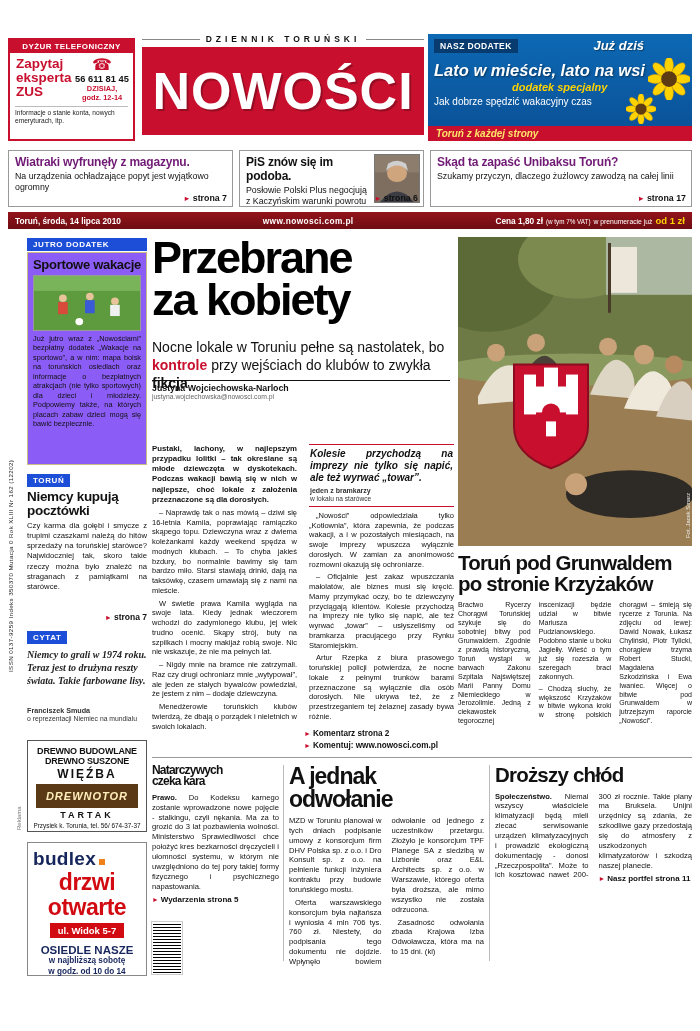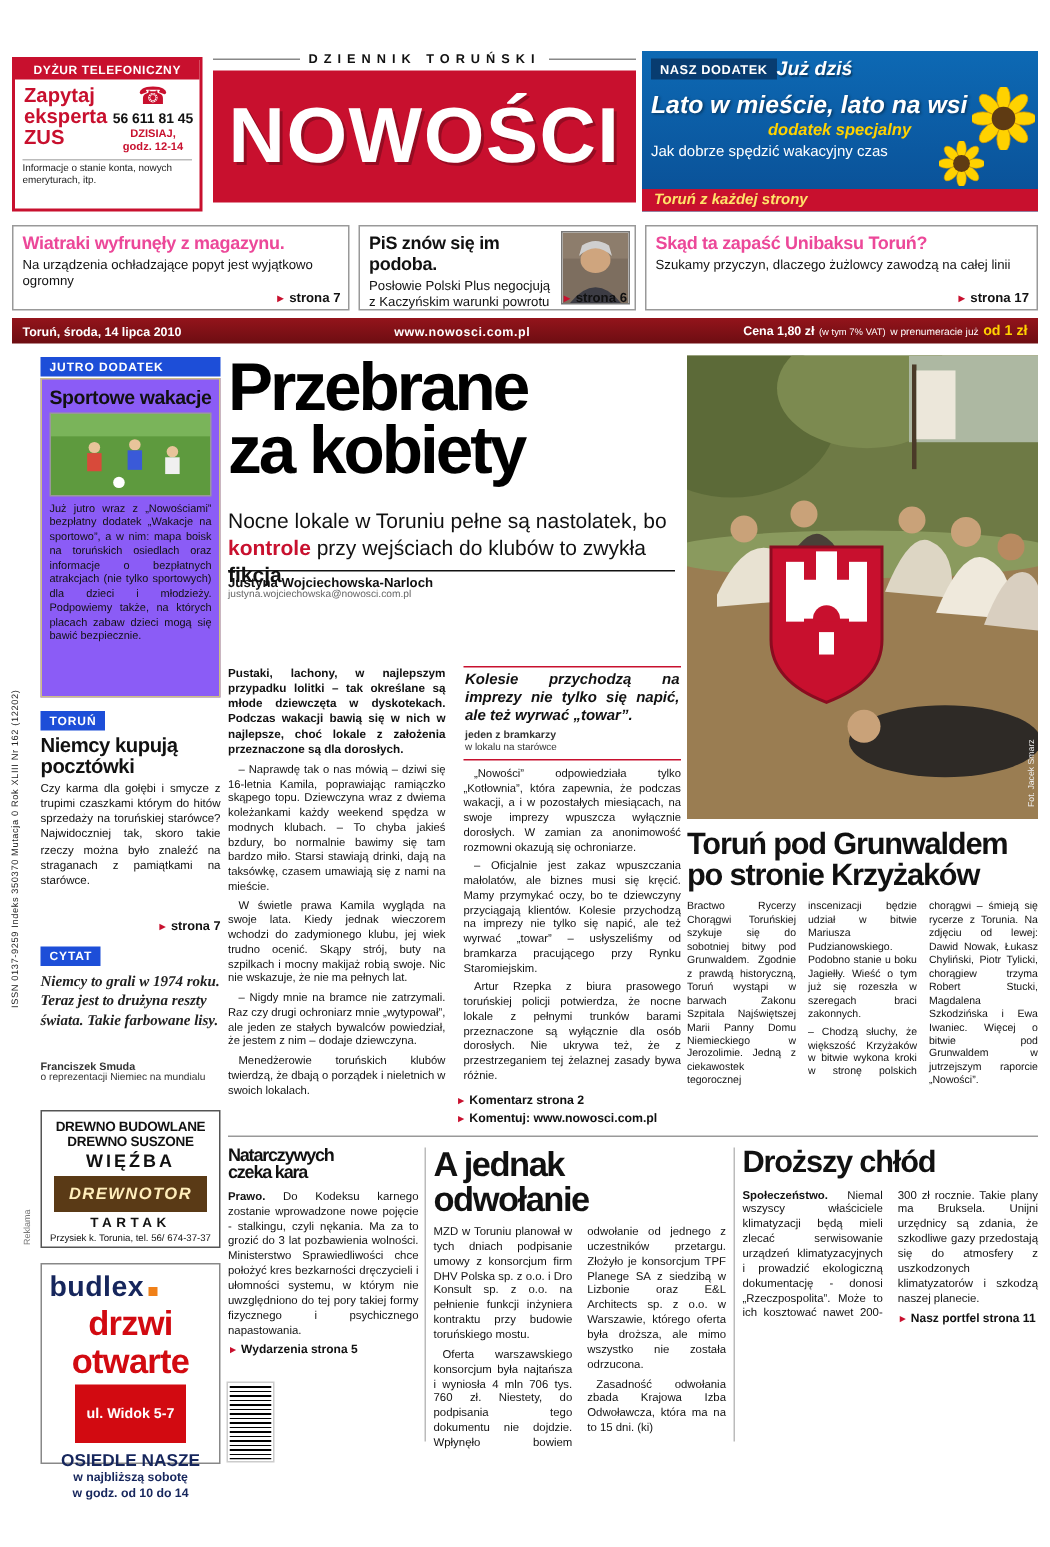--- a/index.html
+++ b/index.html
@@ -18,38 +18,38 @@
 .pb-right{text-align:center;width:54px}
 .phone-glyph{color:#c8102e;font-size:16px;line-height:1}
 .pb-phone{font-weight:bold;font-size:9.3px;margin-top:1px;white-space:nowrap}
 .pb-day,.pb-hours{color:#c8102e;font-weight:bold;font-size:7.4px}
 .pb-note{border-top:1px solid #bbb;margin:2px 5px 0 5px;padding-top:2px;font-size:6.6px;line-height:1.25;color:#222}
 #masthead{left:142px;top:34px;width:282px;height:107px}
 .mh-kicker{display:flex;align-items:center;gap:6px;font-size:8.5px;font-weight:bold;letter-spacing:4px;color:#111}
 .mh-kicker::before,.mh-kicker::after{content:"";flex:1;border-top:1px solid #888}
 .mh-logo{margin-top:3px;height:88px;background:#c8102e;color:#fff;display:flex;align-items:center;justify-content:center;font-size:52px;font-weight:800;letter-spacing:1px;text-shadow:2px 2px 0 rgba(0,0,0,.25)}
 #promo{left:428px;top:34px;width:264px;height:107px;background:linear-gradient(180deg,#0d69b4,#0a4f95);color:#fff;overflow:hidden}
-.promo-top{display:flex;justify-content:flex-start;align-items:center;padding:4px 6px 0 6px}
+.promo-top{display:flex;justify-content:space-between;align-items:center;padding:4px 6px 0 6px}
 .promo-tag{background:#083c70;font-size:8.5px;font-weight:bold;letter-spacing:.4px;padding:2px 6px}
 .promo-flag{font-style:italic;font-weight:bold;font-size:13px;padding-right:42px;text-shadow:1px 1px 1px rgba(0,0,0,.4)}
 .promo-title{font-style:italic;font-weight:bold;font-size:16.5px;padding:8px 6px 0 6px;text-shadow:1px 1px 2px rgba(0,0,0,.45)}
 .promo-sub{color:#ffd200;font-style:italic;font-weight:bold;font-size:11px;padding:1px 6px 0 84px}
 .promo-line{font-size:10px;padding:3px 6px 0 6px}
 .promo-footer{position:absolute;left:0;right:0;bottom:0;background:#c8102e;color:#ffe46a;font-style:italic;font-weight:bold;font-size:10px;padding:2px 8px}
 .sf{position:absolute}
 .sf1{right:2px;top:24px;width:42px;height:42px}
 .sf2{right:36px;top:60px;width:30px;height:30px}
 
 
 .teaser{top:150px;height:57px;border:1px solid #999;padding:4px 6px;background:#fff}
 #teaser1{left:8px;width:225px}
 #teaser2{left:239px;width:185px;padding-right:54px}
 #teaser3{left:430px;width:262px}
 .t-title{font-weight:bold;font-size:12px;letter-spacing:-.2px}
-.t-red{color:#ec4899}
+.t-red{color:#701a75}
 .t-text{font-size:8.8px;line-height:1.22;margin-top:2px}
 .t-page{position:absolute;right:5px;bottom:3px;font-size:8.8px;font-weight:bold}
 .t-photo{position:absolute;right:3px;top:3px;width:46px;height:49px;border:1px solid #777;overflow:hidden}
 .t-photo svg{display:block;width:100%;height:100%}
 
 
 #datebar{left:8px;top:212px;width:684px;height:17px;background:linear-gradient(180deg,#93141b,#6d0d12);color:#fff;display:flex;align-items:center;padding:0 7px;font-size:8.3px;gap:10px}
 .db-left{font-weight:bold}
 .db-center{flex:1;text-align:center;font-weight:bold;letter-spacing:.4px}
 .db-right{display:flex;align-items:baseline;gap:3px;white-space:nowrap}
@@ -79,21 +79,21 @@
 #drewno{left:27px;top:740px;width:120px;height:92px;border:1.5px solid #555;text-align:center;padding:5px 3px;background:#fff}
 .dr-l1{font-size:9px;font-weight:800;letter-spacing:-.2px}
 .dr-l3{font-size:12px;font-weight:800;letter-spacing:2px;margin-top:1px}
 .dr-logo{margin:3px auto 2px auto;width:102px;background:#5a3a16;color:#ffeebb;font-style:italic;font-weight:800;font-size:11px;padding:6px 0;letter-spacing:1px}
 .dr-l4{font-size:9px;font-weight:800;letter-spacing:3px}
 .dr-l5{font-size:6.4px;margin-top:2px}
 #budlex{left:27px;top:842px;width:120px;height:134px;border:1px solid #888;padding:6px 5px;text-align:center;background:#fff}
 .bud-logo{text-align:left;color:#16265c;font-weight:800;font-size:19px;letter-spacing:.3px;line-height:1}
 .bud-logo::after{content:"";display:inline-block;width:6px;height:6px;background:#f08018;margin-left:3px}
 .bud-big{color:#d20a11;font-weight:800;font-size:23px;line-height:.92;letter-spacing:-.5px;margin-top:4px}
-.bud-addr{display:inline-block;background:#d20a11;color:#fff;font-weight:bold;font-size:9.5px;padding:14px 8px;margin-top:5px}
+.bud-addr{display:inline-block;background:#d20a11;color:#fff;font-weight:bold;font-size:9.5px;padding:2px 8px;margin-top:5px}
 .bud-os{color:#16265c;font-weight:800;font-size:11.5px;margin-top:6px}
 .bud-time{color:#16265c;font-weight:bold;font-size:8.2px;line-height:1.25}
 
 
 #issn{left:7px;top:672px;width:210px;transform:rotate(-90deg);transform-origin:0 0;font-size:6.2px;letter-spacing:.4px;color:#222;white-space:nowrap}
 #reklama-v{left:16px;top:830px;width:80px;transform:rotate(-90deg);transform-origin:0 0;font-size:6px;color:#777}
 
 
 #lead-headline{left:152px;top:237px;width:300px;font-size:45px;font-weight:800;line-height:.93;letter-spacing:-2px;color:#000}
 #lead-standfirst{left:152px;top:338px;width:298px;font-size:14px;line-height:1.3}
@@ -249,21 +249,21 @@
         <circle cx="84" cy="27" r="4" fill="#e8c49a"></circle>
           <rect x="79" y="31" width="10" height="12" fill="#f0f0f0"></rect>
         <circle cx="47" cy="49" r="4" fill="#fff"></circle>
       </svg>
     </div>
     <div class="jutro-text jt">Już jutro wraz z „Nowościami” bezpłatny dodatek „Wakacje na sportowo”, a w nim: mapa boisk na toruńskich osiedlach oraz informacje o bezpłatnych atrakcjach (nie tylko sportowych) dla dzieci i młodzieży. Podpowiemy także, na których placach zabaw dzieci mogą się bawić bezpiecznie.</div>
   </div>
 
   <div class="abs side-tag" id="torun-tag">TORUŃ</div>
   <div class="abs" id="torun-title">Niemcy kupują pocztówki</div>
-  <div class="abs jt" id="torun-text">Czy karma dla gołębi i smycze z trupimi czaszkami którym do hitów sprzedaży na toruńskiej starówce? Najwidoczniej tak, skoro takie rzeczy można było znaleźć na straganach z pamiątkami na starówce.</div>
+  <div class="abs jt" id="torun-text">Czy karma dla gołębi i smycze z trupimi czaszkami należą do hitów sprzedaży na toruńskiej starówce? Najwidoczniej tak, skoro takie rzeczy można było znaleźć na straganach z pamiątkami na starówce.</div>
   <div class="abs" id="torun-link"><span class="arrow">►</span><span>strona 7</span></div>
 
   <div class="abs side-tag" id="cytat-tag">CYTAT</div>
   <div class="abs" id="cytat-text">Niemcy to grali w 1974 roku. Teraz jest to drużyna reszty świata. Takie farbowane lisy.</div>
   <div class="abs" id="cytat-author">
     <b>Franciszek Smuda</b>
     <span>o reprezentacji Niemiec na mundialu</span>
   </div>
 
   <div class="abs" id="issn">ISSN 0137-9259   Indeks 350370   Mutacja 0   Rok XLIII   Nr 162 (12202)</div>

